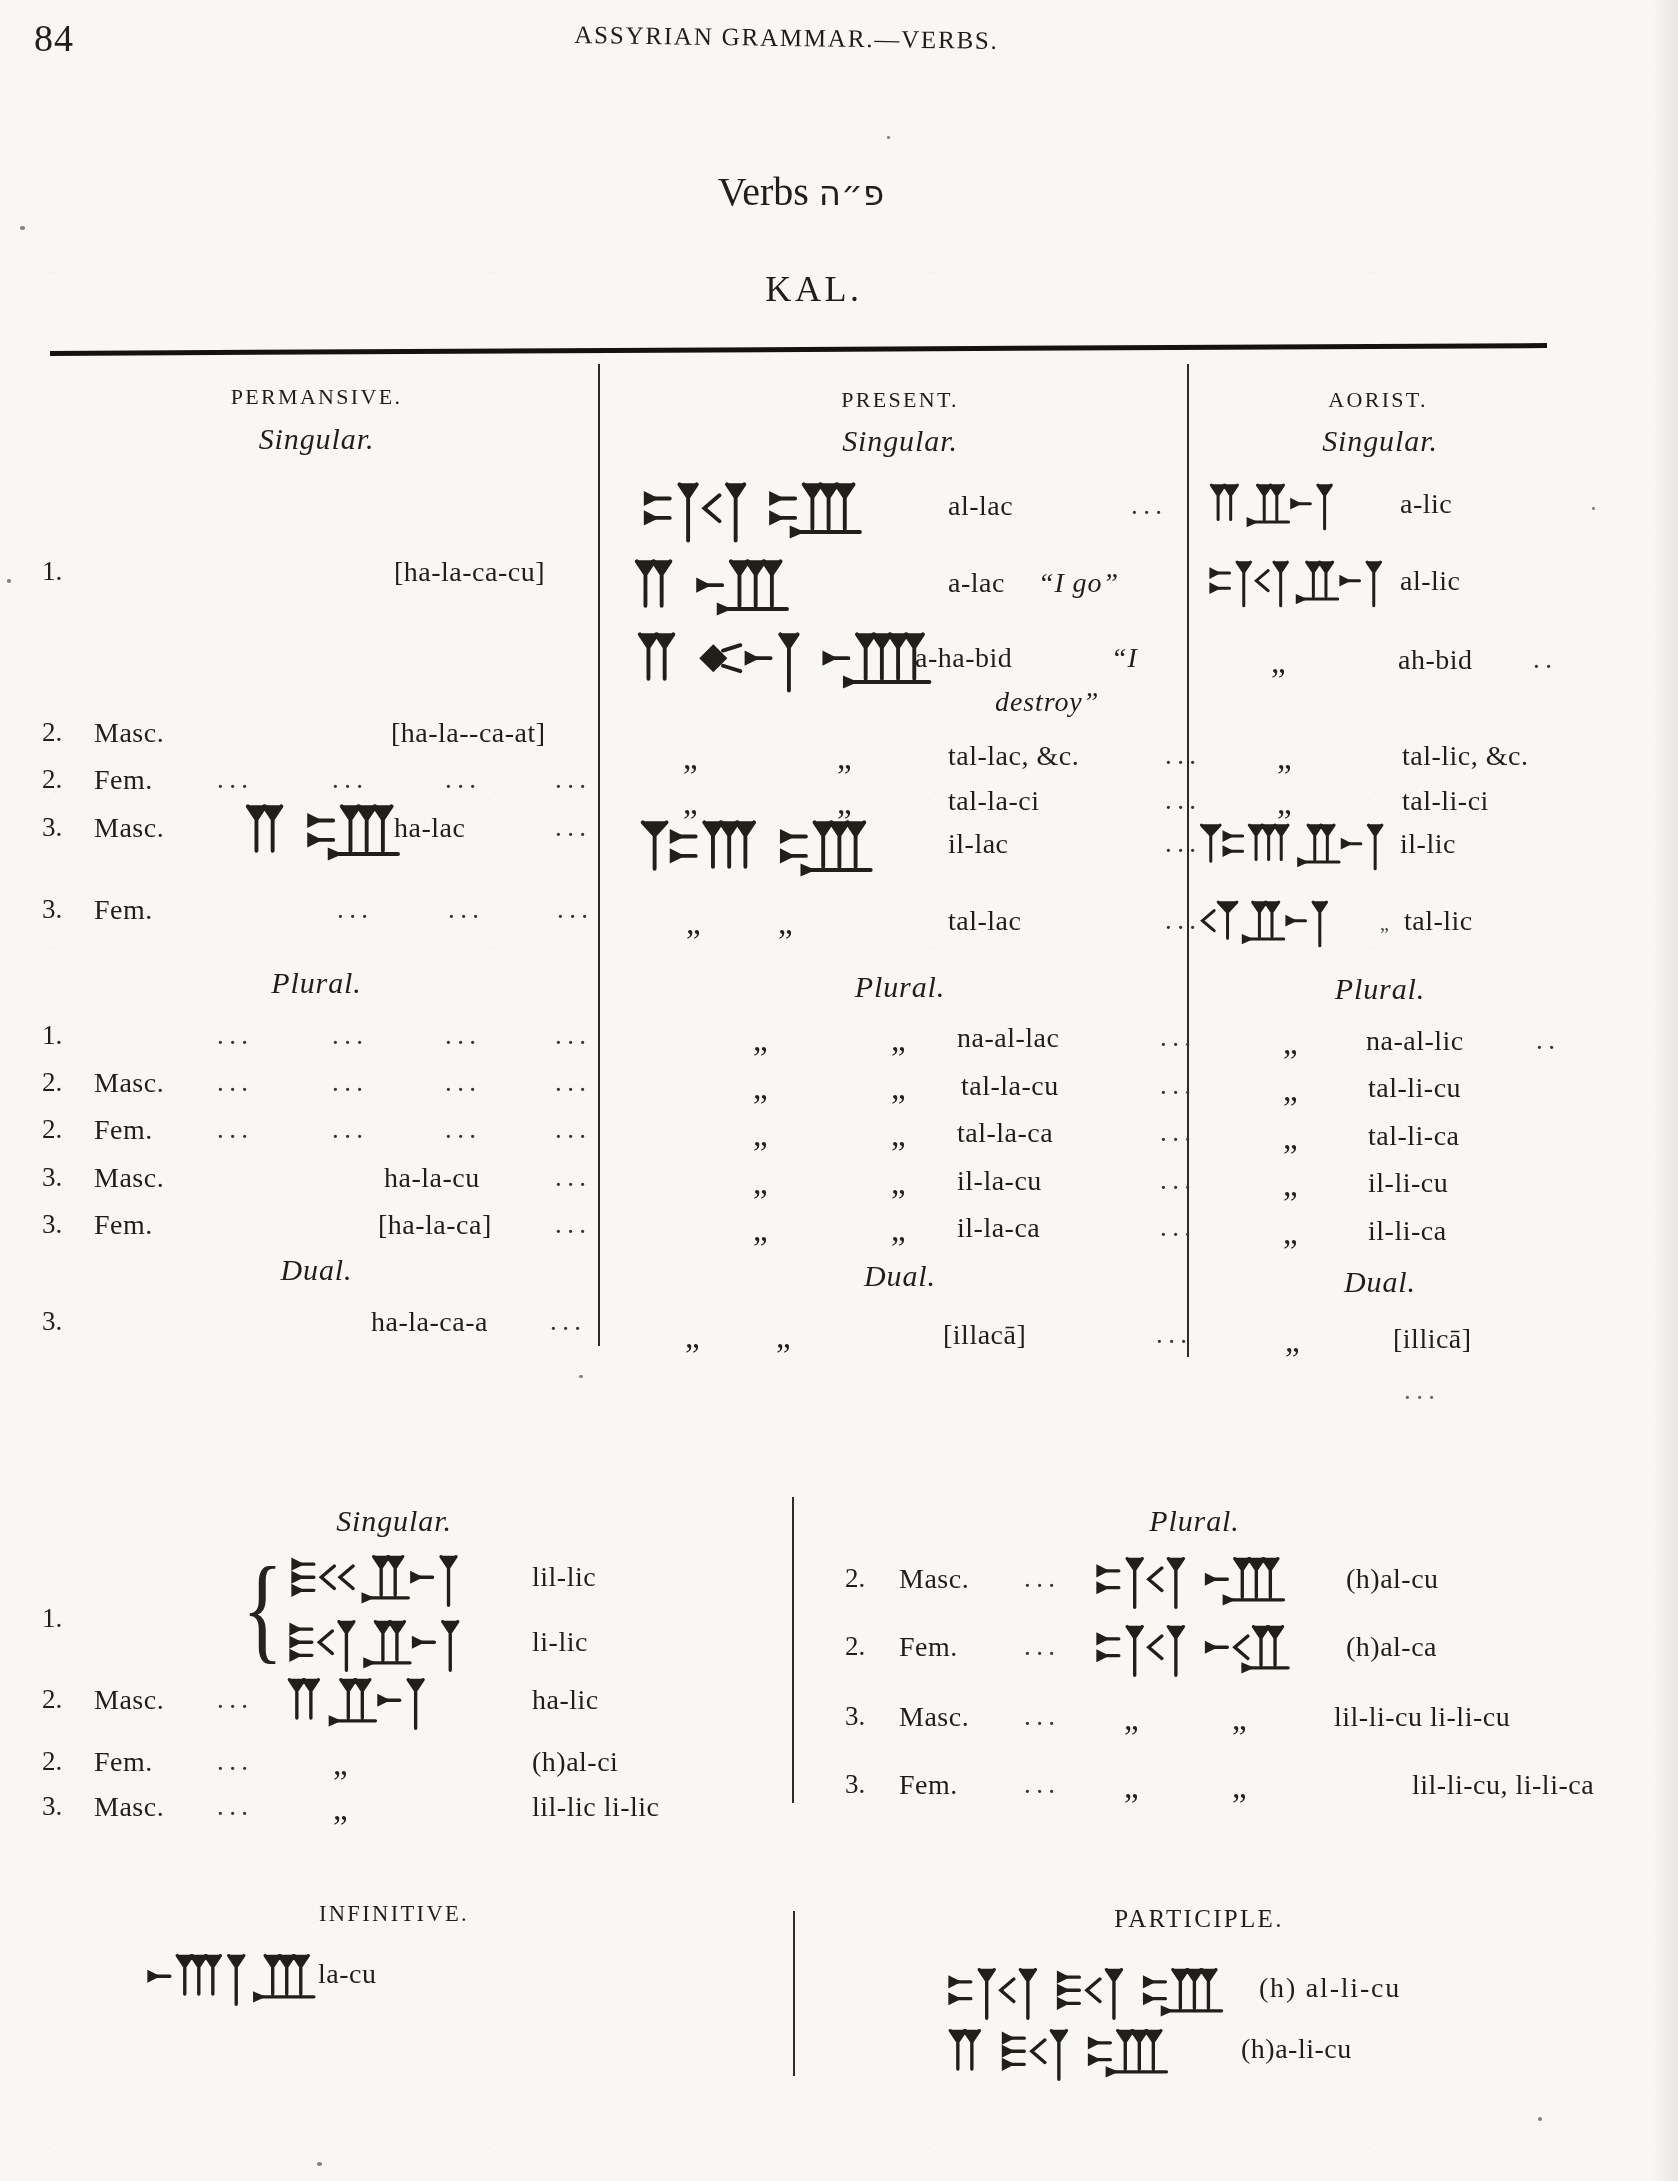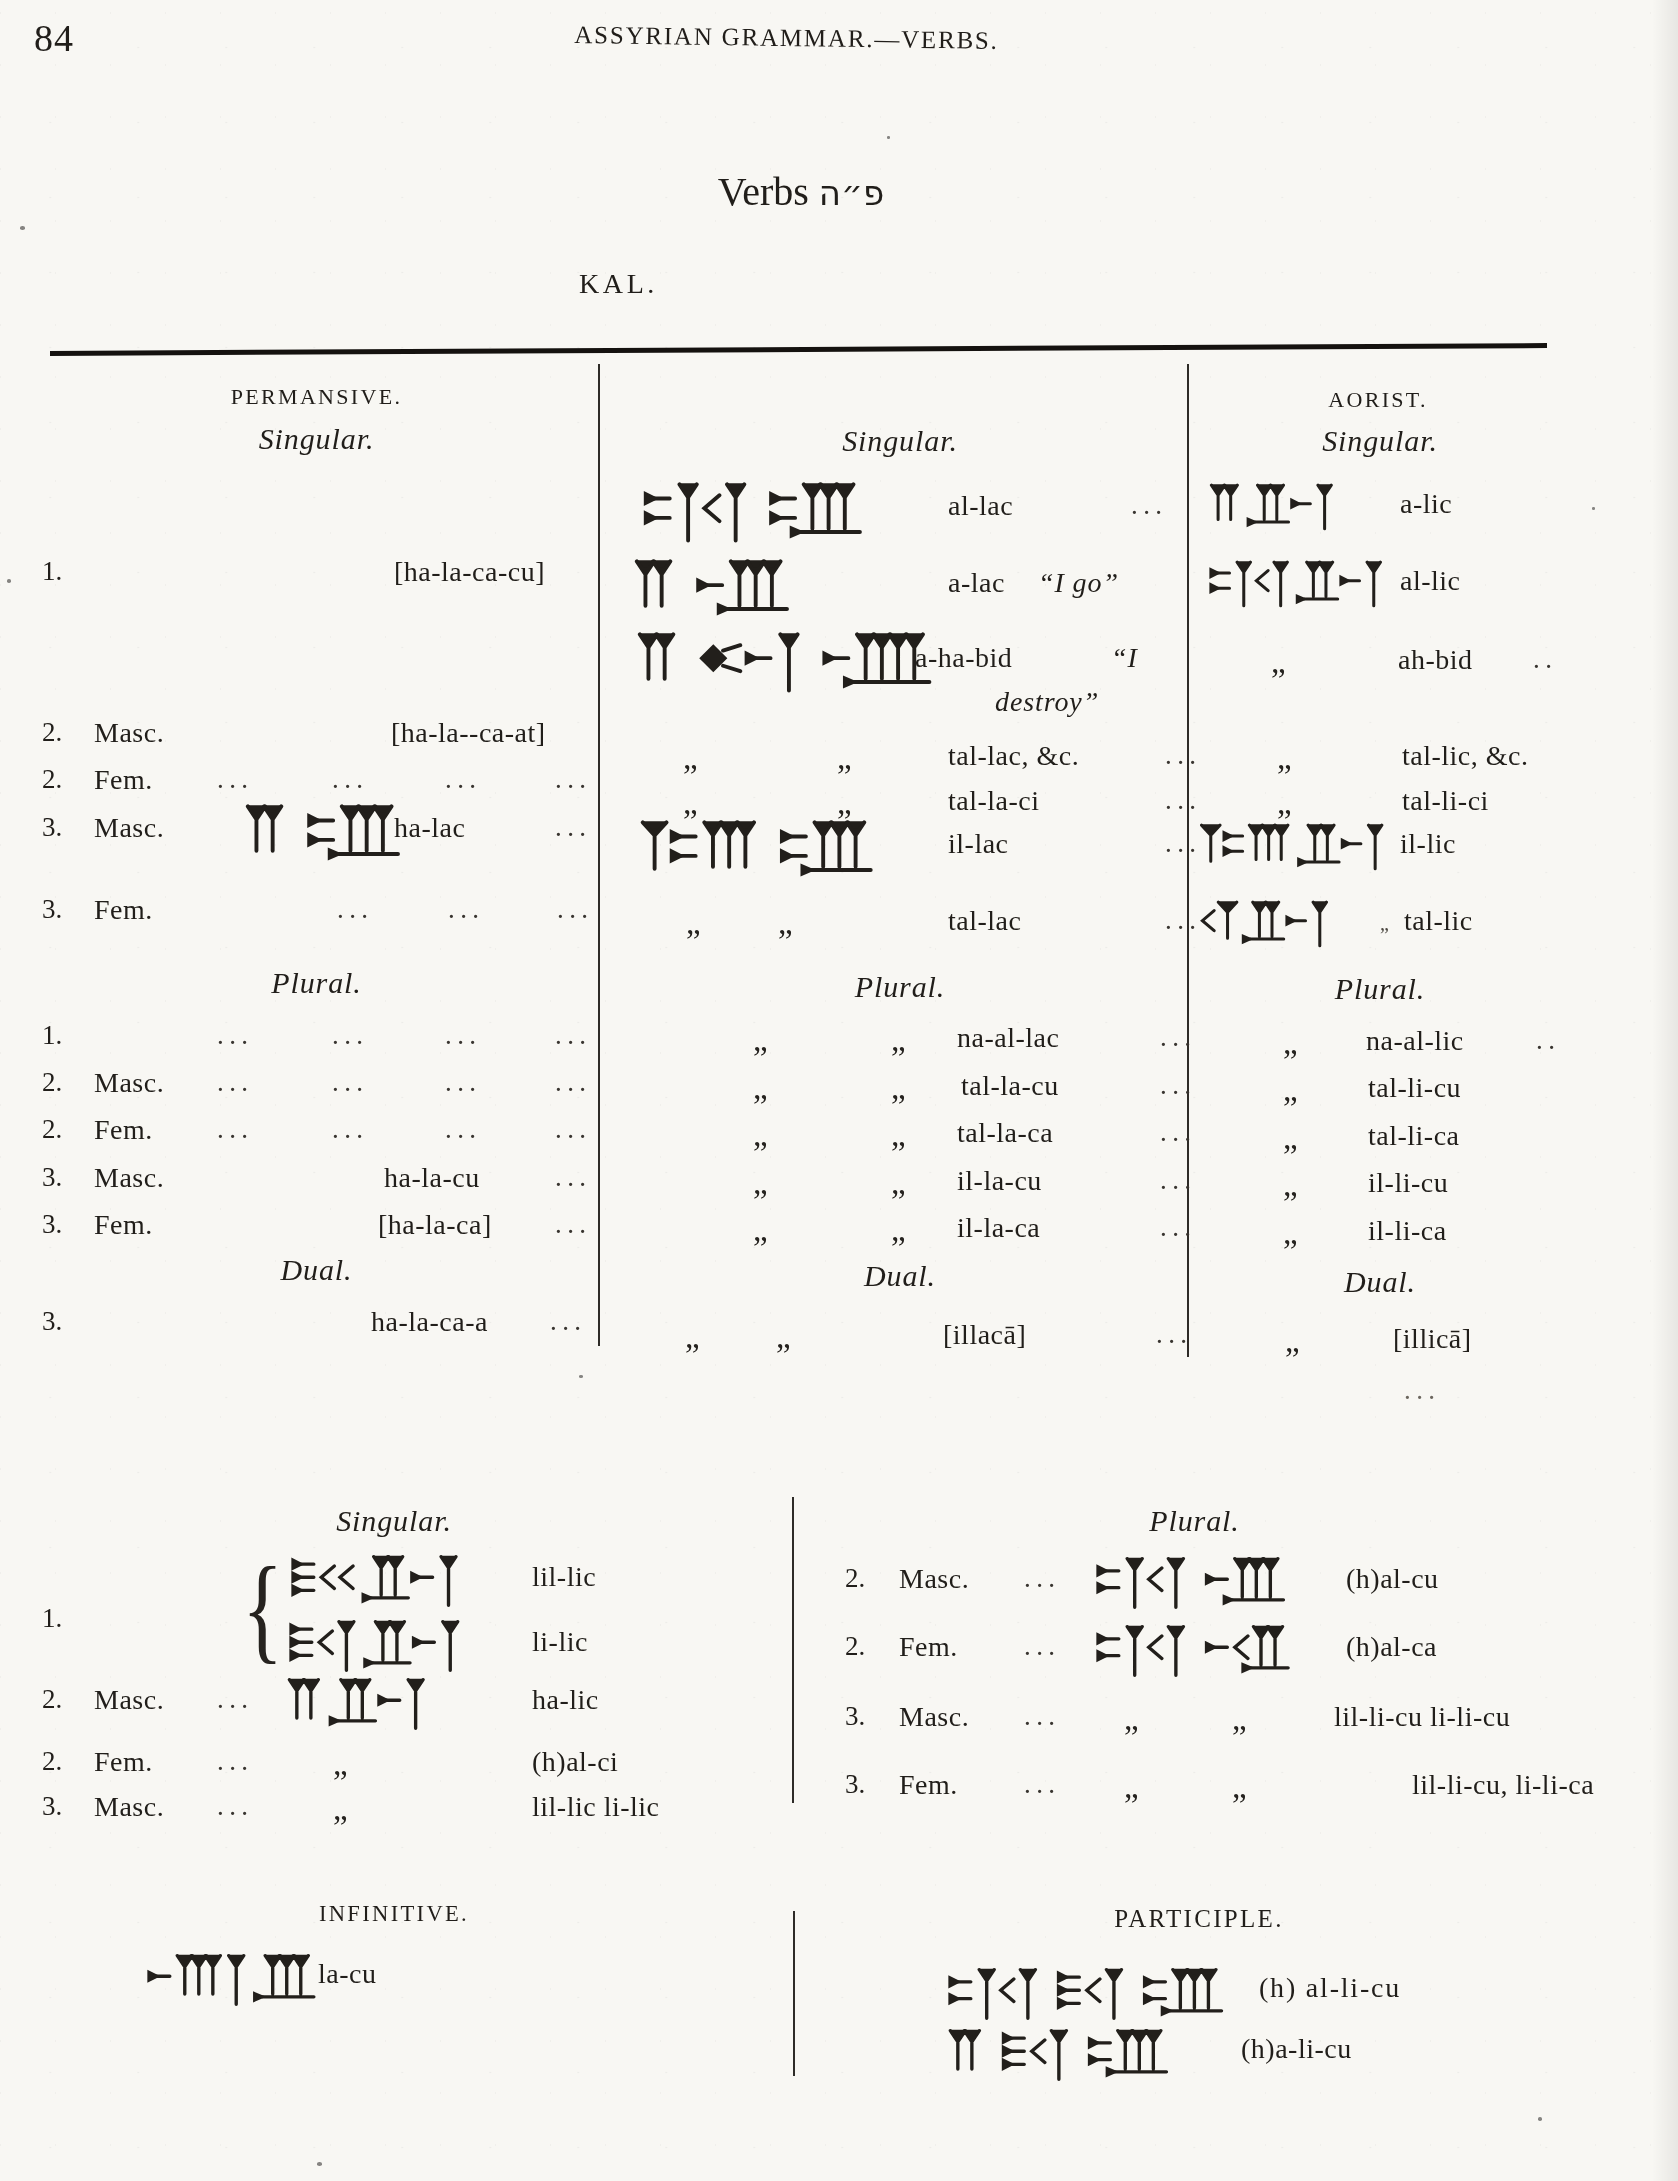--- a/index.html
+++ b/index.html
@@ -18,21 +18,21 @@
     content:"";position:absolute;right:0;top:0;width:27px;height:100%;pointer-events:none;
     background:linear-gradient(to left, rgba(0,0,0,.07), rgba(0,0,0,0));
   }
   .abs{position:absolute;}
   .row{position:absolute;left:0;width:1679px;height:0;}
   .row > *{position:absolute;white-space:nowrap;}
   .pageno{font-size:38px;letter-spacing:0.9px;}
   .runhead{font-size:25px;letter-spacing:1.8px;text-align:center;transform:rotate(0.8deg);}
   .title{font-size:40px;text-align:center;}
   .heb{font-family:"DejaVu Serif","DejaVu Sans",serif;font-size:34px;}
-  .kal{font-size:28px;letter-spacing:3.6px;}
+  .kal{font-size:36px;letter-spacing:3.6px;text-align:center;}
   .hrule{position:absolute;height:4.5px;background:#15120f;}
   .vrule{position:absolute;width:1.8px;background:#2e2b27;}
   .colhead{position:absolute;font-size:22px;letter-spacing:2.3px;text-align:center;}
   .subhead{position:absolute;font-size:30px;font-style:italic;text-align:center;letter-spacing:0.9px;}
   .sechead{position:absolute;font-size:24.4px;letter-spacing:2.7px;word-spacing:11px;text-align:center;}
   .num{font-size:27px;}
   .gen{font-size:28px;letter-spacing:0.5px;}
   .val{font-size:28px;letter-spacing:0.5px;}
   .dots{font-size:27px;letter-spacing:5.4px;color:#38342f;}
   .dit{font-size:33px;color:#26231f;}
@@ -56,20 +56,21 @@
     <span>Verbs</span>
     <span class="heb">פ״ה</span>
   </div>
   <div class="abs kal" style="left:579px;top:268px;width:470px">KAL.</div>
 
   <div class="hrule" style="left:50px;top:347px;width:1497px;transform:rotate(-0.3deg)"></div>
   <div class="vrule" style="left:598px;top:364px;height:982px"></div>
   <div class="vrule" style="left:1187px;top:364px;height:993px"></div>
 
   <div class="colhead" style="left:36px;top:384px;width:561px">PERMANSIVE.</div>
+  <div class="colhead" style="left:615px;top:387px;width:570px">PRESENT.</div>
   <div class="colhead" style="left:1188px;top:387px;width:380px">AORIST.</div>
 
   <div class="subhead" style="left:36px;top:422px;width:561px">Singular.</div>
   <div class="subhead" style="left:615px;top:424px;width:570px">Singular.</div>
   <div class="subhead" style="left:1190px;top:424px;width:380px">Singular.</div>
 
   <div class="row" style="top:556px">
     <span class="num" style="left:42px">1.</span>
     <span class="val" style="left:394px">[ha-la-ca-cu]</span>
   </div>

